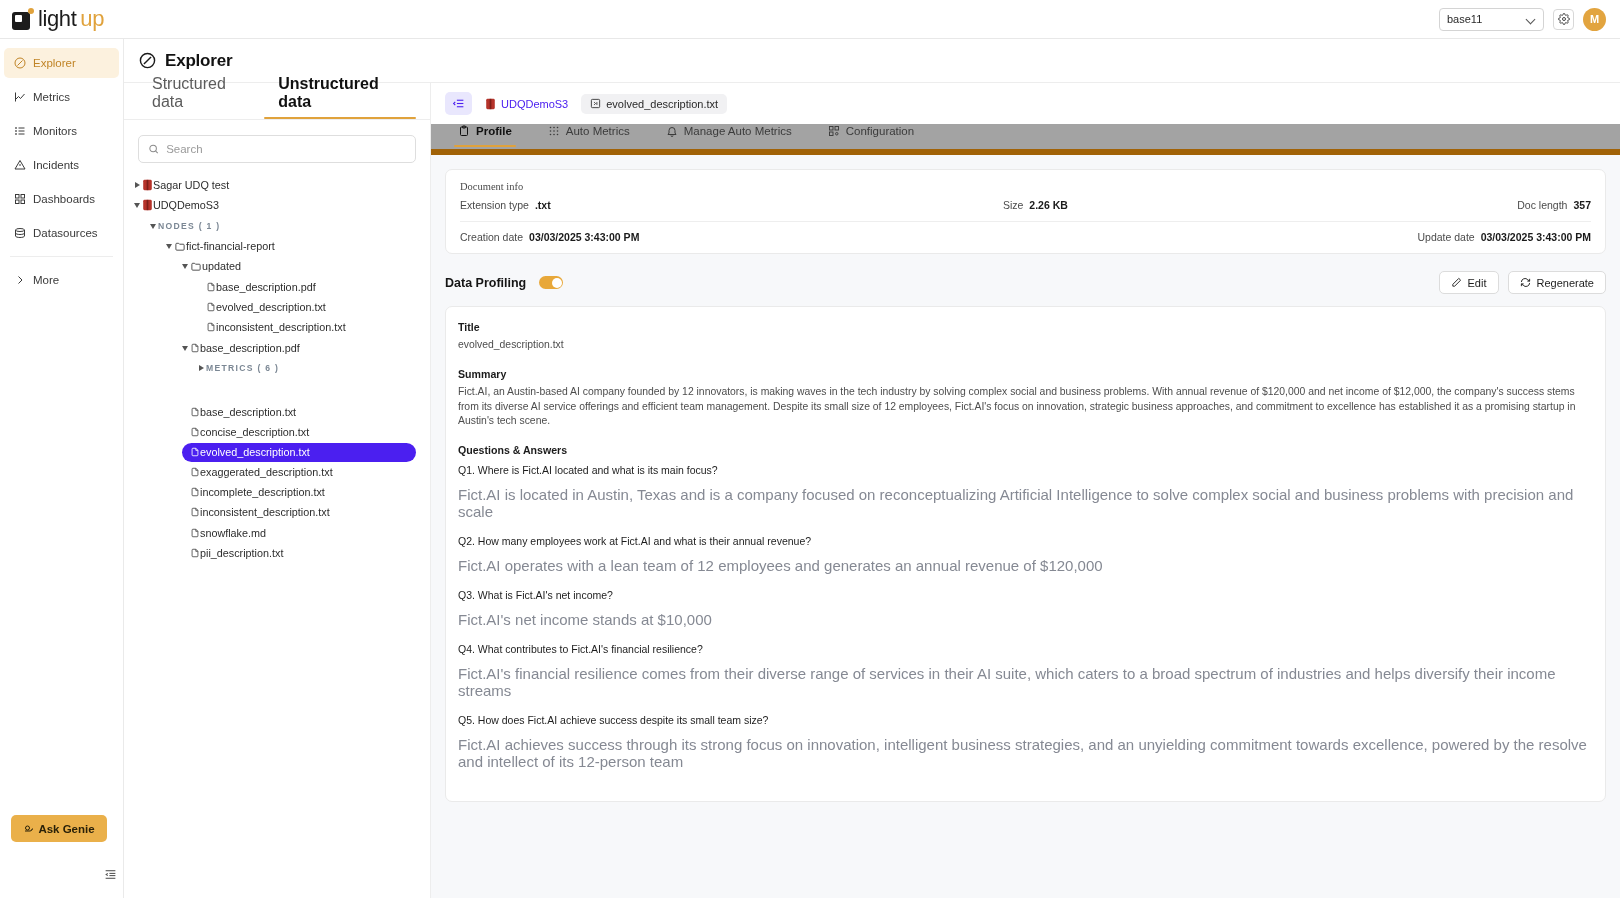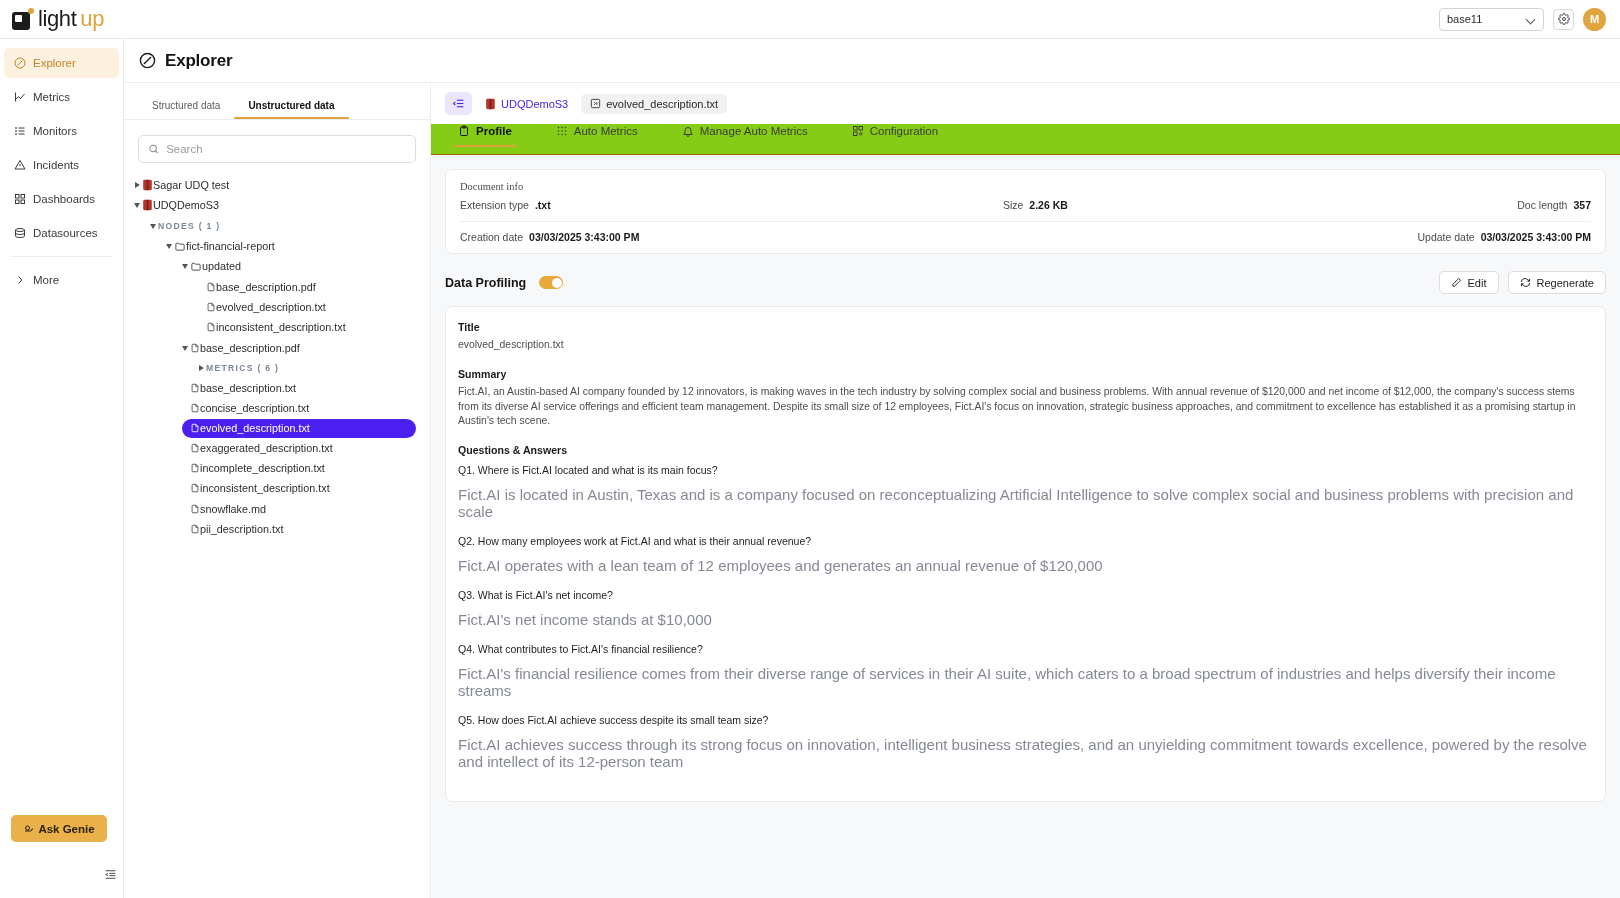--- a/index.html
+++ b/index.html
@@ -91,21 +91,21 @@
   }
   .page-title { font-size: 17px; font-weight: 700; color: #121212; letter-spacing: -0.2px; }
 
   
   .treepanel {
     position: absolute; top: 83px; left: 124px; width: 307px; height: 815px;
     background: #fff; border-right: 1px solid #ededed;
   }
   .tabs-row { display: flex; gap: 0; padding: 0 14px; height: 36px; align-items: flex-end; }
   .dtab {
-    font-size: 10px; color: #5c5c5c; padding: 0 14px 8px 14px; position: relative;
+    font-size: 16px; color: #5c5c5c; padding: 0 14px 8px 14px; position: relative;
   }
   .dtab.active { color: #111; font-weight: 700; }
   .dtab.active::after {
     content: ""; position: absolute; left: 0; right: 0; bottom: 0; height: 2.5px;
     background: #e0a23c; border-radius: 2px;
   }
   .tabs-underline { height: 1px; background: #ededed; margin: 0; }
 
   .searchbox {
     margin: 15px 14px 0 14px; height: 28px; border: 1px solid #dedede; border-radius: 5px;
@@ -159,22 +159,22 @@
   }
   .crumb-db {
     display: flex; align-items: center; gap: 5px; font-size: 11px;
     color: #4b1ff0; padding: 3px 5px; border-radius: 4px;
   }
   .crumb-file {
     display: flex; align-items: center; gap: 5px; font-size: 11px;
     color: #2a2a2a; background: #f1f1f3; padding: 4px 9px; border-radius: 5px;
   }
   .subtabs {
-    height: 31px; background: #84cc16; display: flex; align-items: flex-start;
-    padding-left: 14px; gap: 18px; border-bottom: 1px solid #a16207;
+    height: 31px; background: #a3a3a3; display: flex; align-items: flex-start;
+    padding-left: 14px; gap: 10px; border-bottom: 6px solid #a16207;
   }
   .stab {
     display: flex; align-items: center; gap: 6px; font-size: 11.5px; color: #3b3b3b;
     padding: 1px 13px 9px 13px; position: relative;
   }
   .stab.active { font-weight: 700; color: #111; }
   .stab.active::after {
     content: ""; position: absolute; left: 9px; right: 9px; bottom: -1px; height: 2.5px;
     background: #e0a23c; border-radius: 2px;
   }
@@ -429,21 +429,21 @@
         <svg class="file-icon" viewBox="0 0 24 24" fill="none" stroke="#444" stroke-width="2">
           <path d="M14 3H7a2 2 0 0 0-2 2v14a2 2 0 0 0 2 2h10a2 2 0 0 0 2-2V8z"></path>
           <polyline points="14,3 14,8 19,8"></polyline>
         </svg>
         <span class="">base_description.pdf</span>
       </div>
       <div class="trow" style="padding-left: 73px;">
         <span class="caret right"></span>
         <span class="grp-label">METRICS ( 6 )</span>
       </div>
-      <div class="trow" style="padding-left: 57px;">
+      <div class="trow" style="padding-left: 57px; margin-top: 24px;">
         <span class="caret"></span>
         <svg class="file-icon" viewBox="0 0 24 24" fill="none" stroke="#444" stroke-width="2">
           <path d="M14 3H7a2 2 0 0 0-2 2v14a2 2 0 0 0 2 2h10a2 2 0 0 0 2-2V8z"></path>
           <polyline points="14,3 14,8 19,8"></polyline>
         </svg>
         <span class="">base_description.txt</span>
       </div>
       <div class="trow" style="padding-left: 57px;">
         <span class="caret"></span>
         <svg class="file-icon" viewBox="0 0 24 24" fill="none" stroke="#444" stroke-width="2">

